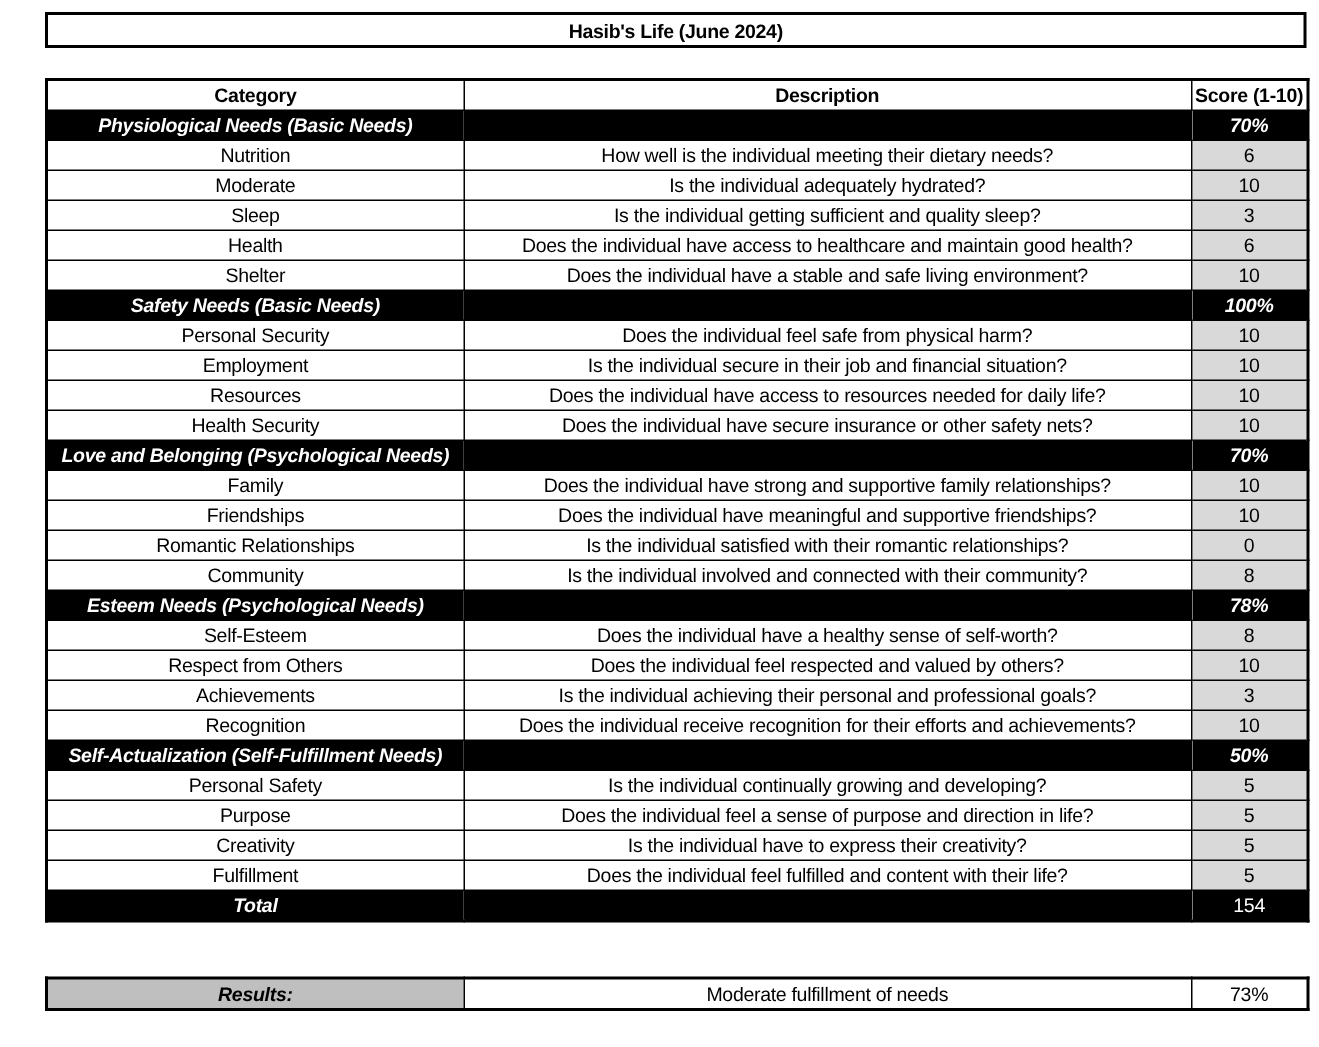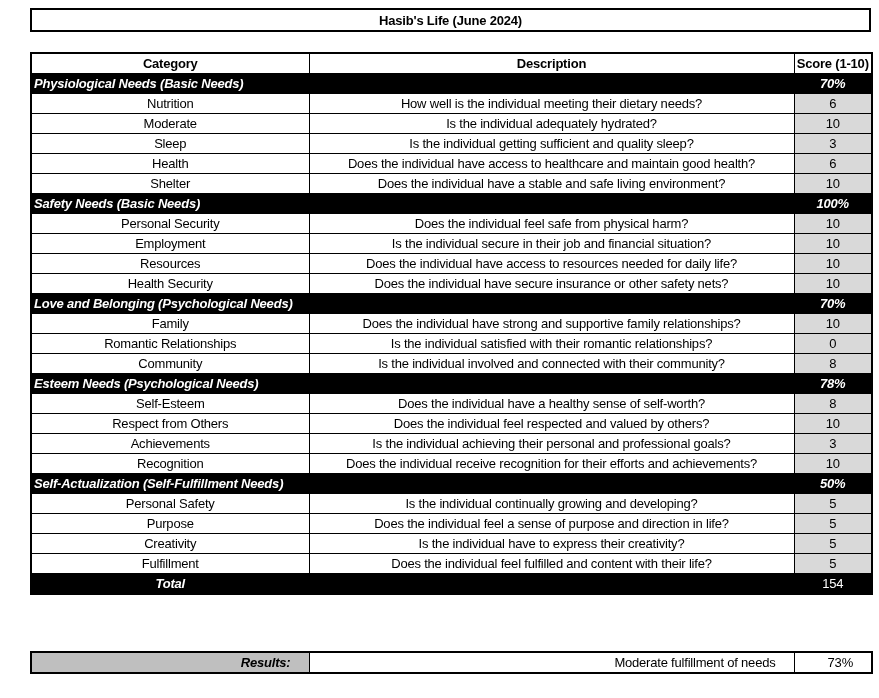--- a/index.html
+++ b/index.html
@@ -55,21 +55,21 @@
     background: #ffffff;
     text-align: center;
   }
   tr.section-row td {
     background: #000000;
     color: #ffffff;
     font-weight: bold;
     font-style: italic;
     border-color: #000000;
   }
-  tr.section-row td.sec-name { text-align: left; }
+  tr.section-row td.sec-name { text-align: center; }
   tr.data-row td.score-cell { background: #d9d9d9; }
   tr.total-row td {
     background: #000000;
     color: #ffffff;
     border-color: #000000;
   }
   tr.total-row td.total-label {
     font-weight: bold;
     font-style: italic;
   }
@@ -79,21 +79,21 @@
     top: 651px;
     width: 841px;
     border-collapse: collapse;
     border: 2px solid #000000;
     table-layout: fixed;
   }
   table.results-table td {
     border: 1px solid #000000;
     height: 19px;
     padding: 0 18px;
-    text-align: right;
+    text-align: center;
     vertical-align: middle;
     white-space: nowrap;
   }
   td.results-label {
     background: #bfbfbf;
     font-weight: bold;
     font-style: italic;
   }
   col.col-cat   { width: 278px; }
   col.col-desc  { width: 485px; }
@@ -181,20 +181,25 @@
           <td class="sec-name">Love and Belonging (Psychological Needs)</td>
           <td class="sec-empty"></td>
           <td class="sec-pct">70%</td>
         </tr>
         <tr class="data-row">
           <td class="cat-cell">Family</td>
           <td class="desc-cell">Does the individual have strong and supportive family relationships?</td>
           <td class="score-cell">10</td>
         </tr>
         <tr class="data-row">
+          <td class="cat-cell">Friendships</td>
+          <td class="desc-cell">Does the individual have meaningful and supportive friendships?</td>
+          <td class="score-cell">10</td>
+        </tr>
+        <tr class="data-row">
           <td class="cat-cell">Romantic Relationships</td>
           <td class="desc-cell">Is the individual satisfied with their romantic relationships?</td>
           <td class="score-cell">0</td>
         </tr>
         <tr class="data-row">
           <td class="cat-cell">Community</td>
           <td class="desc-cell">Is the individual involved and connected with their community?</td>
           <td class="score-cell">8</td>
         </tr>
         <tr class="section-row">

